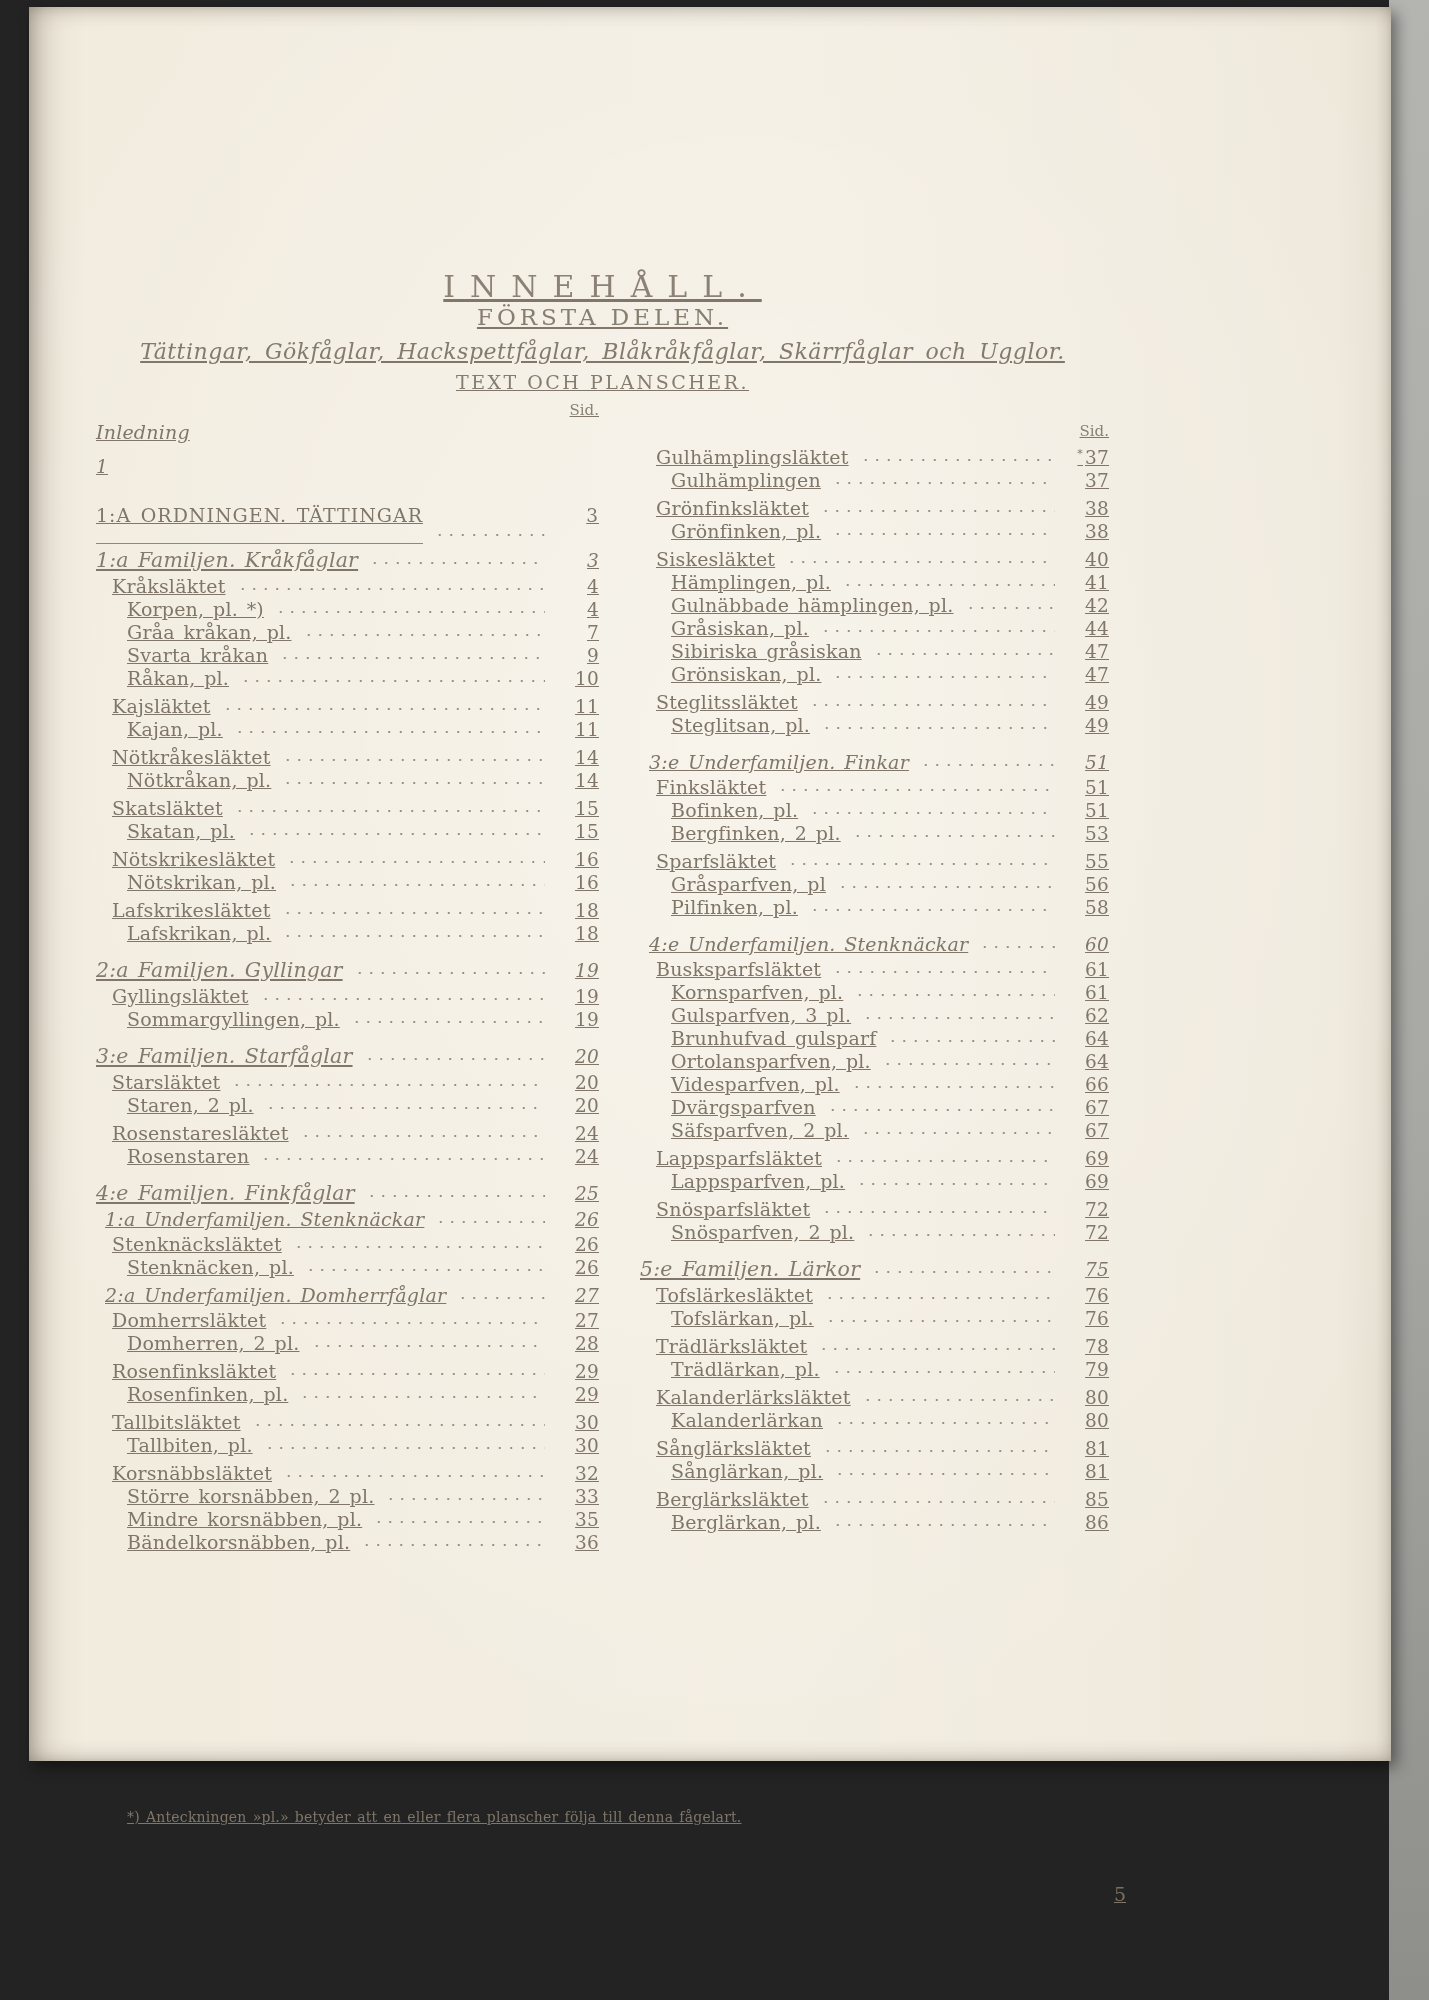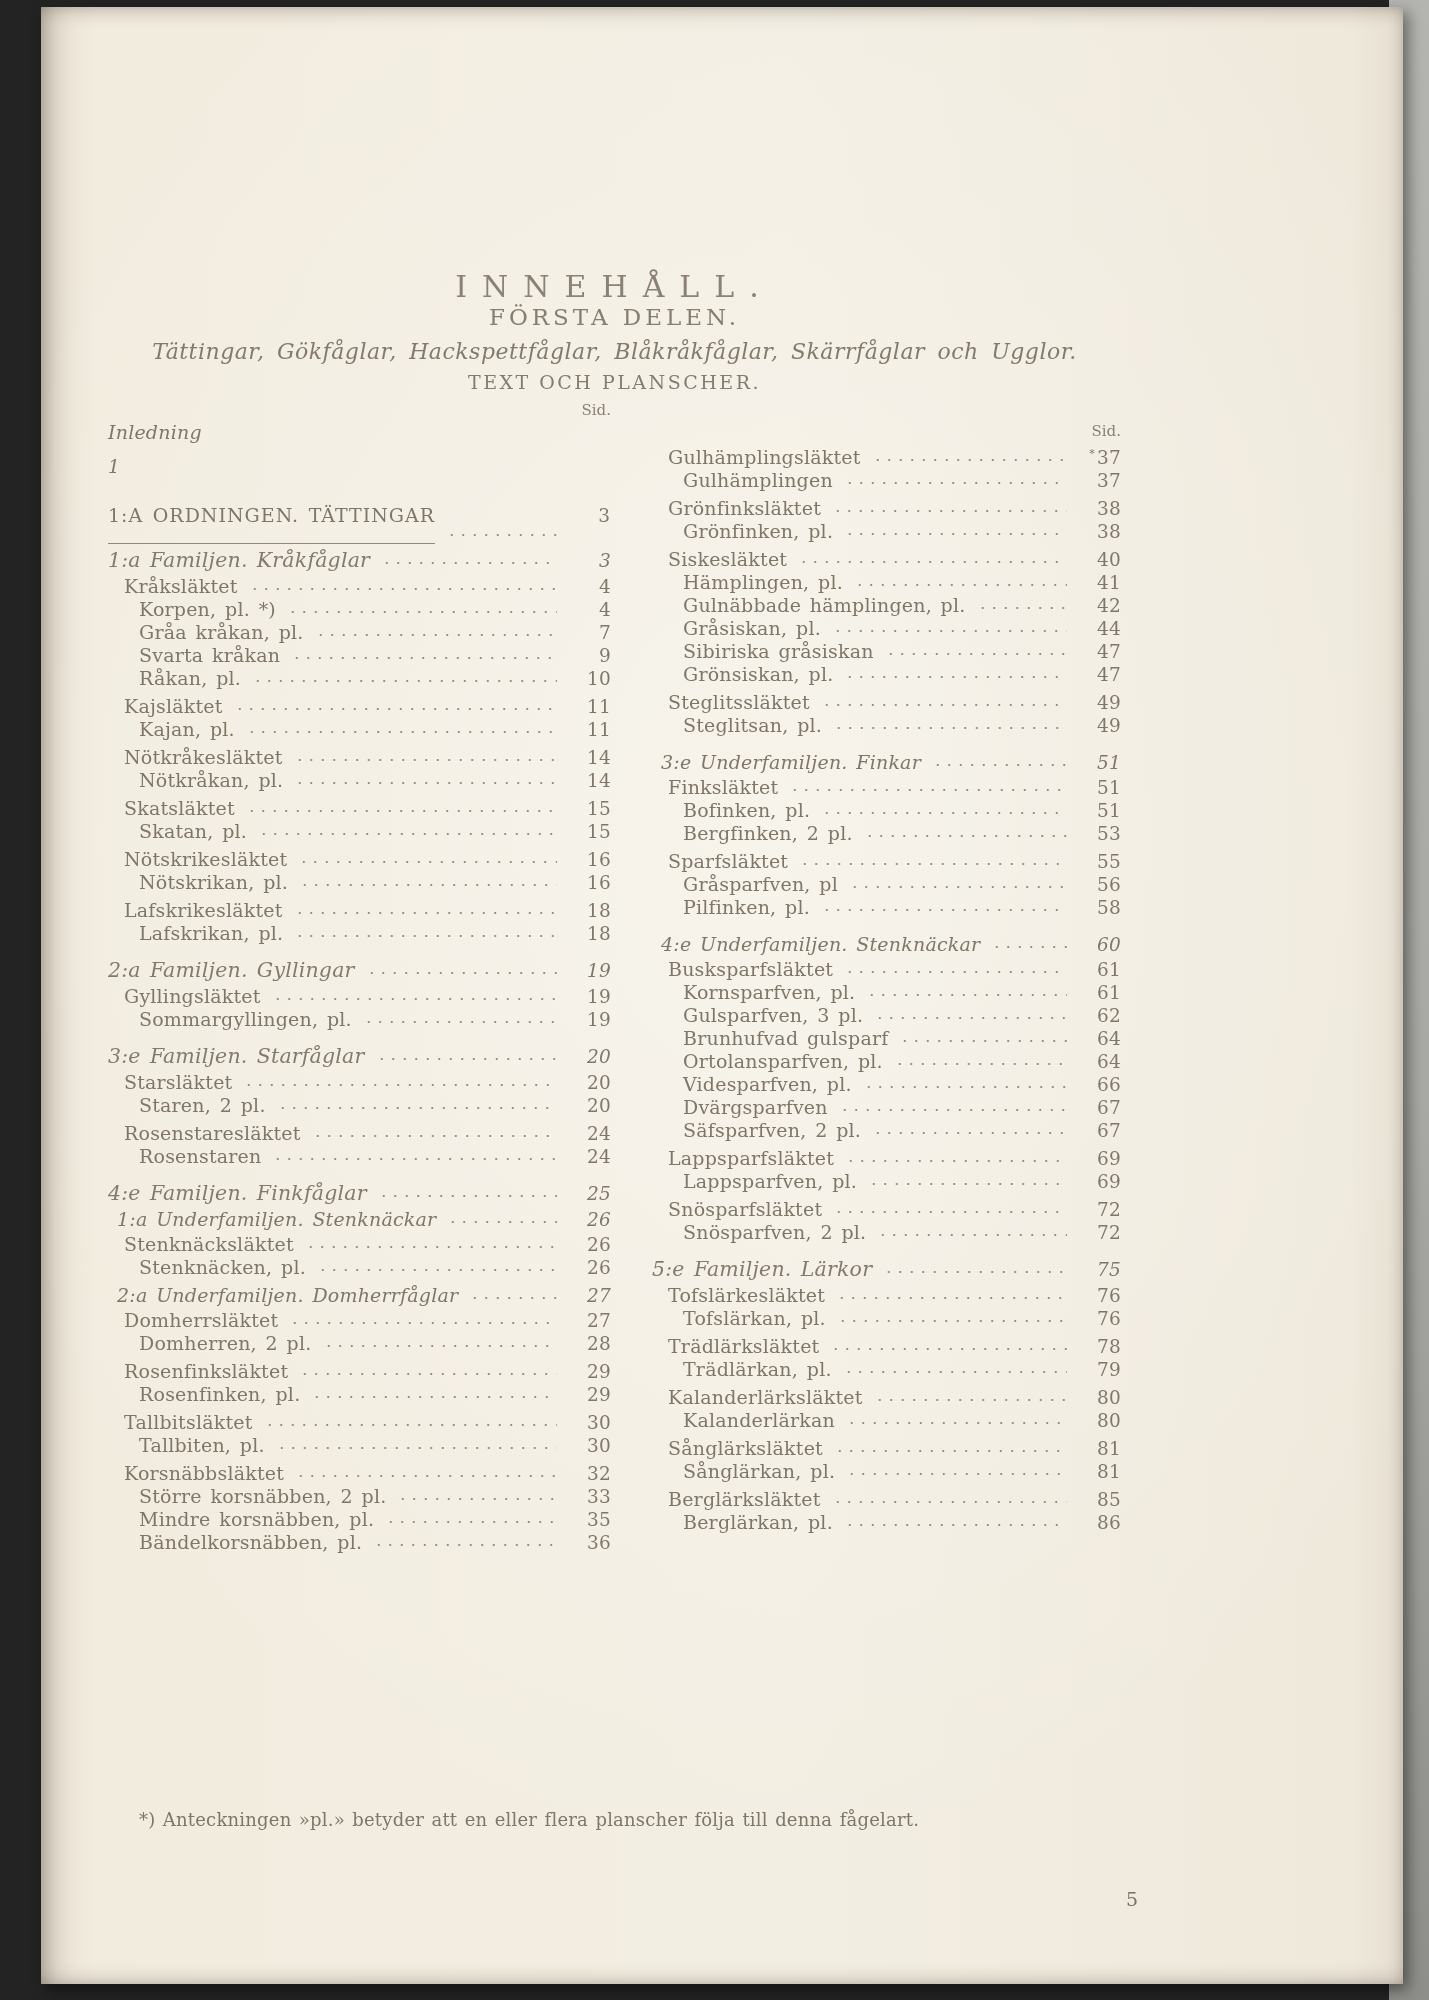--- a/index.html
+++ b/index.html
@@ -9,32 +9,33 @@
     background: #232324;
     overflow: hidden;
     font-family: "DejaVu Serif", "Liberation Serif", serif;
   }
   .scan-edge-right {
     position: absolute; top: 0; right: 0;
     width: 40px; height: 2000px;
     background: linear-gradient(180deg, #b4b4b1 0%, #a8a8a5 55%, #8e8e8b 100%);
   }
   .paper {
-    position: absolute; left: 41px; top: 7px;
-    width: 1362px; height: 1977px;
+    position: absolute; left: 29px; top: 7px;
+    width: 1362px; height: 1754px;
     background:
       radial-gradient(ellipse 1200px 1500px at 52% 42%, rgba(255,255,255,0.35), rgba(255,255,255,0) 70%),
       linear-gradient(90deg, #e7e0d2 0%, #f2ecdf 4%, #f3eee2 55%, #efe9dc 96%, #e5ded0 100%);
     box-shadow:
       inset 16px 0 30px -14px rgba(70,58,44,0.45),
       inset -6px 0 18px -10px rgba(70,58,44,0.30),
       inset 0 10px 24px -14px rgba(70,58,44,0.35),
       inset 0 -10px 24px -14px rgba(70,58,44,0.30),
       5px 6px 14px rgba(0,0,0,0.45);
     color: #80776a;
+    text-decoration: underline;
   }
   .head {
     width: 1013px;
     margin: 262px 0 0 67px;
     padding-right: 78px;
     text-align: center;
   }
   .title {
     font-size: 30px;
     letter-spacing: 15px;
@@ -126,21 +127,21 @@
     color: #80776a;
     white-space: nowrap;
   }
   .pagenum .star {
     font-size: 11px;
     vertical-align: 7px;
     margin-right: 2px;
   }
   .footnote {
     margin: 255px 0 8px 98px;
-    font-size: 18px;
+    font-size: 14px;
     letter-spacing: 0.2px;
     word-spacing: 1.5px;
     color: #7f7668;
   }
   .folio {
     width: 1030px;
     margin: 58px 0 0 67px;
     text-align: right;
     font-size: 19px;
     color: #79705f;

